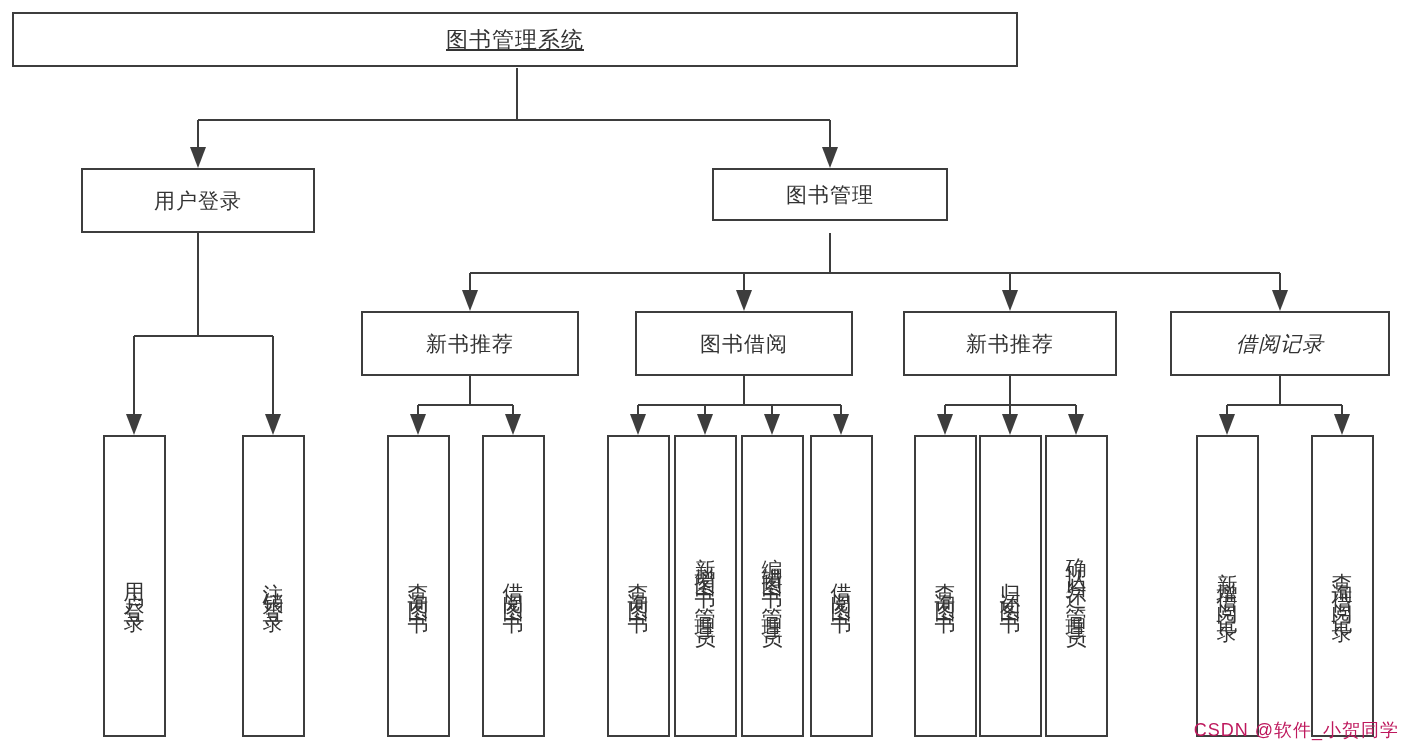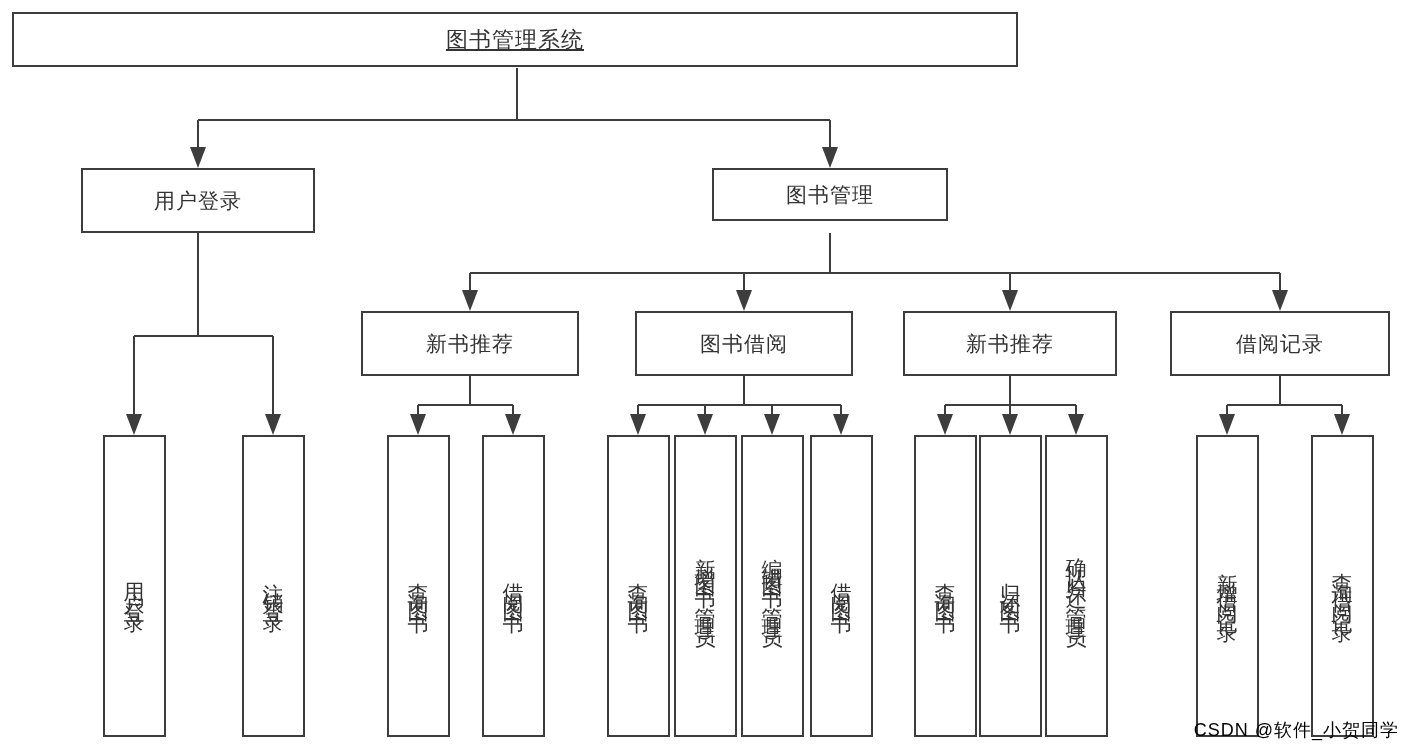--- a/index.html
+++ b/index.html
@@ -15,21 +15,21 @@
     color:#333333;
   }
   .hlabel { font-size:21px; letter-spacing:1px; white-space:nowrap; }
   .root-label { font-size:22px; letter-spacing:1px; }
   .vnode .vlabel {
     writing-mode:vertical-rl; text-orientation:mixed;
     font-size:21px; line-height:1.0; letter-spacing:10px; white-space:nowrap;
   }
   .watermark {
     position:absolute; right:6px; bottom:5px;
-    font-size:18px; color:#000000; letter-spacing:1px; white-space:nowrap;
+    font-size:18px; color:#be185d; letter-spacing:1px; white-space:nowrap;
   }
 </style>
 </head>
 <body>
 
 <div id="stage">
 
   <svg id="wires" viewBox="0 0 1405 747" xmlns="http://www.w3.org/2000/svg">
     <g stroke="#3d3d3d" stroke-width="2" fill="none">
 
@@ -86,21 +86,21 @@
 
   <div class="node" style="left:361px; top:311px; width:218px; height:65px;">
     <span class="hlabel">新书推荐</span>
   </div>
   <div class="node" style="left:635px; top:311px; width:218px; height:65px;">
     <span class="hlabel">图书借阅</span>
   </div>
   <div class="node" style="left:903px; top:311px; width:214px; height:65px;">
     <span class="hlabel">新书推荐</span>
   </div>
-  <div class="node" style="left:1170px; top:311px; width:220px; height:65px;">
+  <div class="node" style="left:1170px; top:311px; width:220px; height:65px;font-style:italic;">
     <span class="hlabel">借阅记录</span>
   </div>
 
   <div class="node vnode" style="left:103px; top:435px; width:63px; height:302px;">
     <span class="vlabel">用户登录</span>
   </div>
   <div class="node vnode" style="left:242px; top:435px; width:63px; height:302px;">
     <span class="vlabel">注销登录</span>
   </div>
 

